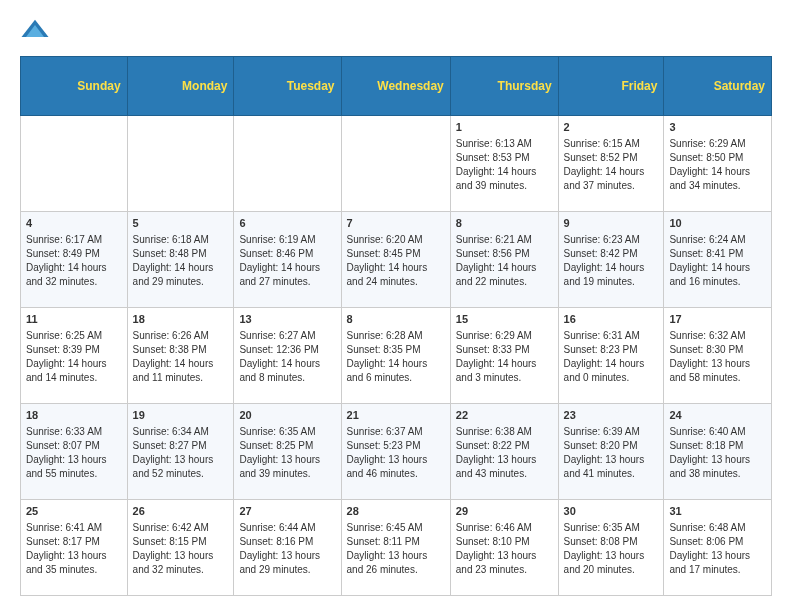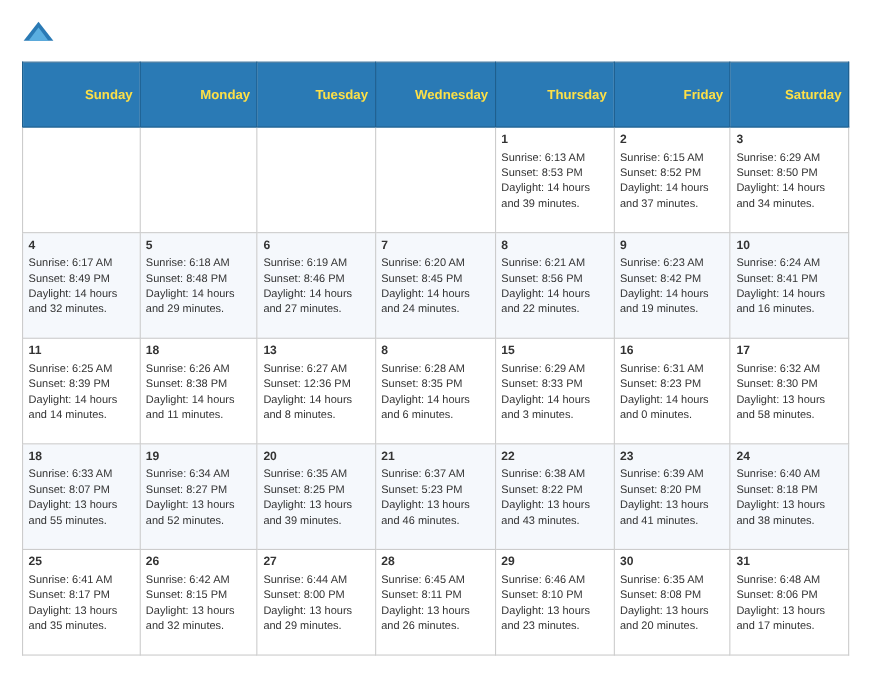--- a/index.html
+++ b/index.html
@@ -165,21 +165,21 @@
           <td><span class="day-number">19</span><span>Sunrise: 6:34 AM</span><br><span>Sunset: 8:27 PM</span><br><span>Daylight: 13 hours and 52 minutes.</span></td>
           <td><span class="day-number">20</span><span>Sunrise: 6:35 AM</span><br><span>Sunset: 8:25 PM</span><br><span>Daylight: 13 hours and 39 minutes.</span></td>
           <td><span class="day-number">21</span><span>Sunrise: 6:37 AM</span><br><span>Sunset: 5:23 PM</span><br><span>Daylight: 13 hours and 46 minutes.</span></td>
           <td><span class="day-number">22</span><span>Sunrise: 6:38 AM</span><br><span>Sunset: 8:22 PM</span><br><span>Daylight: 13 hours and 43 minutes.</span></td>
           <td><span class="day-number">23</span><span>Sunrise: 6:39 AM</span><br><span>Sunset: 8:20 PM</span><br><span>Daylight: 13 hours and 41 minutes.</span></td>
           <td><span class="day-number">24</span><span>Sunrise: 6:40 AM</span><br><span>Sunset: 8:18 PM</span><br><span>Daylight: 13 hours and 38 minutes.</span></td>
         </tr>
         <tr>
           <td><span class="day-number">25</span><span>Sunrise: 6:41 AM</span><br><span>Sunset: 8:17 PM</span><br><span>Daylight: 13 hours and 35 minutes.</span></td>
           <td><span class="day-number">26</span><span>Sunrise: 6:42 AM</span><br><span>Sunset: 8:15 PM</span><br><span>Daylight: 13 hours and 32 minutes.</span></td>
-          <td><span class="day-number">27</span><span>Sunrise: 6:44 AM</span><br><span>Sunset: 8:00 PM</span><br><span>Daylight: 13 hours and 29 minutes.</span></td>
+          <td><span class="day-number">27</span><span>Sunrise: 6:44 AM</span><br><span>Sunset: 8:16 PM</span><br><span>Daylight: 13 hours and 29 minutes.</span></td>
           <td><span class="day-number">28</span><span>Sunrise: 6:45 AM</span><br><span>Sunset: 8:11 PM</span><br><span>Daylight: 13 hours and 26 minutes.</span></td>
           <td><span class="day-number">29</span><span>Sunrise: 6:46 AM</span><br><span>Sunset: 8:10 PM</span><br><span>Daylight: 13 hours and 23 minutes.</span></td>
           <td><span class="day-number">30</span><span>Sunrise: 6:35 AM</span><br><span>Sunset: 8:08 PM</span><br><span>Daylight: 13 hours and 20 minutes.</span></td>
           <td><span class="day-number">31</span><span>Sunrise: 6:48 AM</span><br><span>Sunset: 8:06 PM</span><br><span>Daylight: 13 hours and 17 minutes.</span></td>
         </tr>
       </tbody>
   </table>
 </div>
 
 </body></html>

